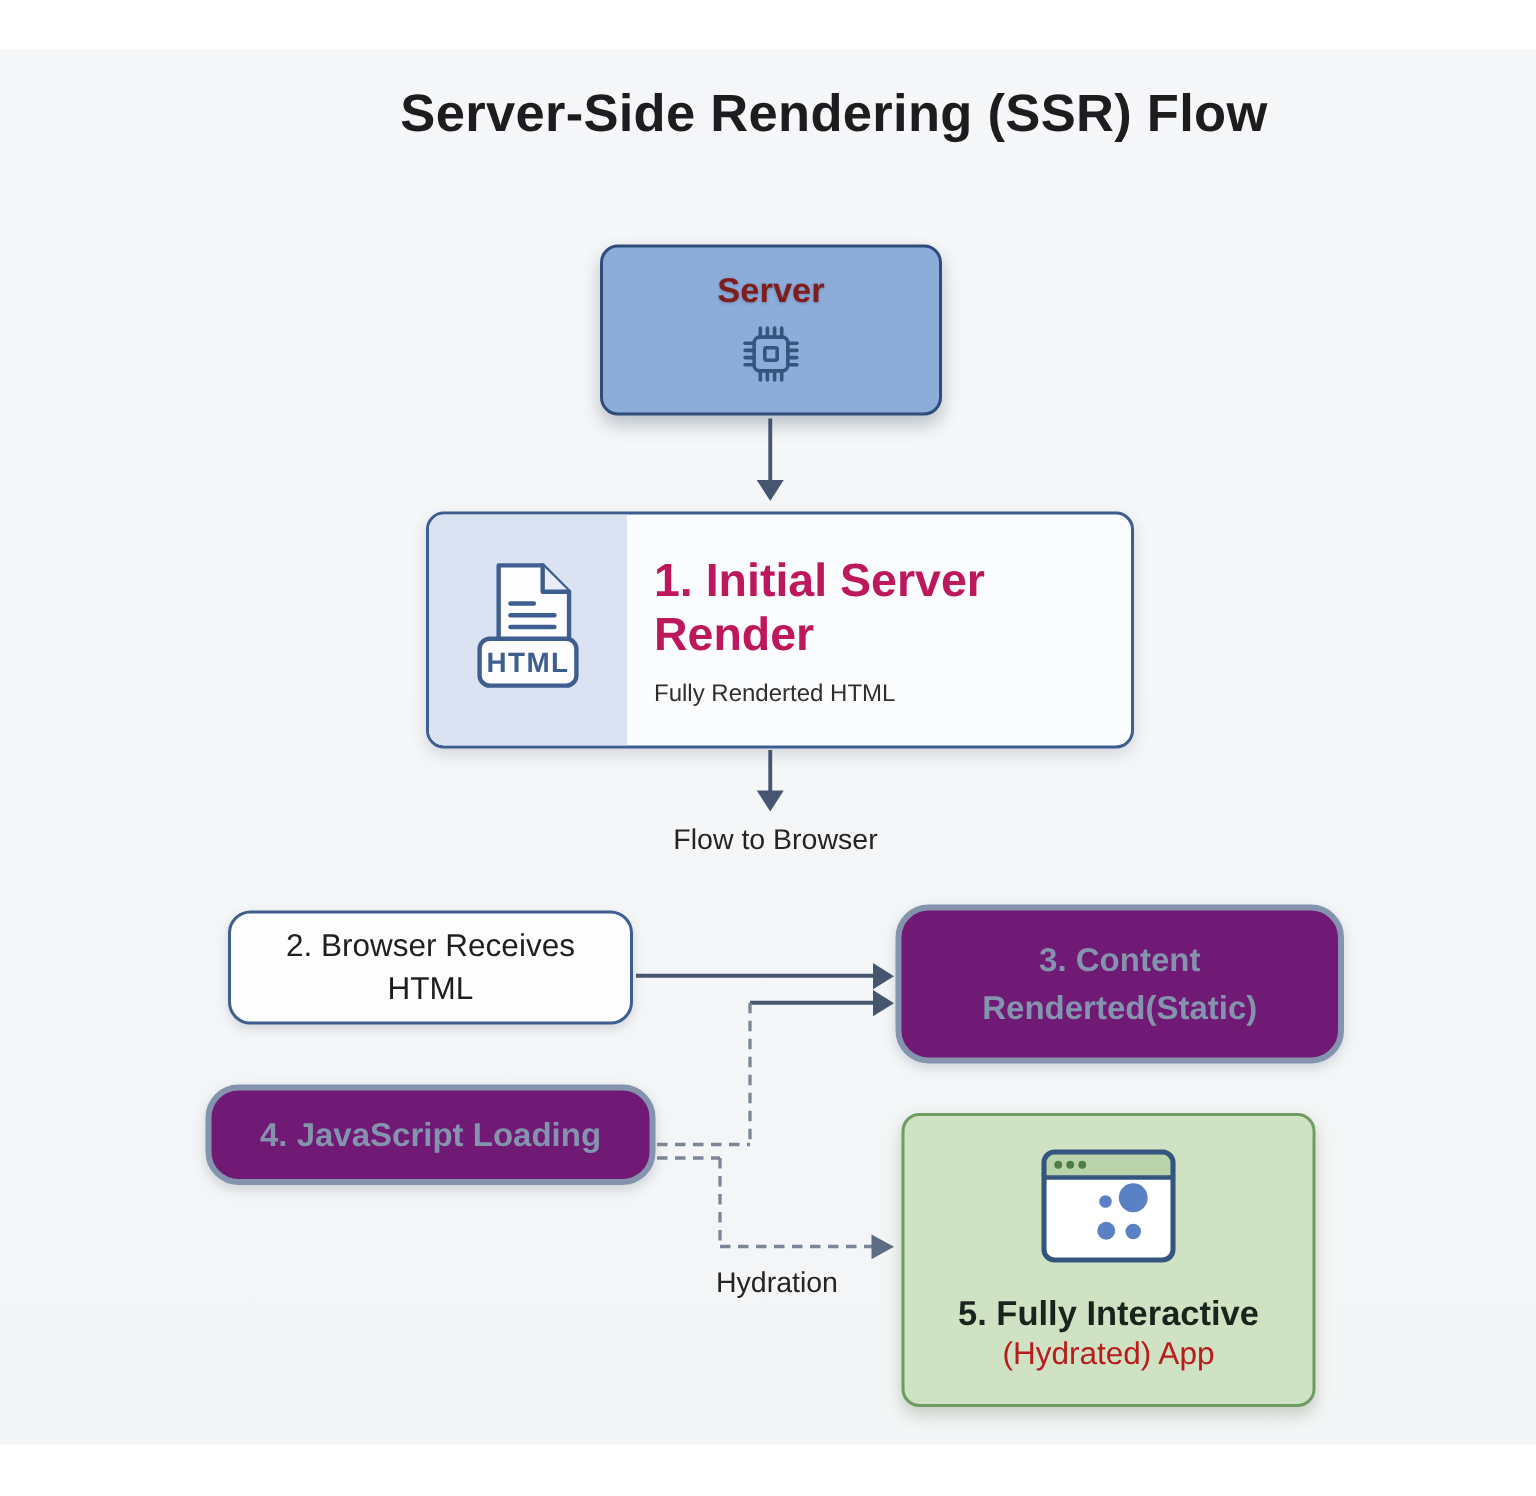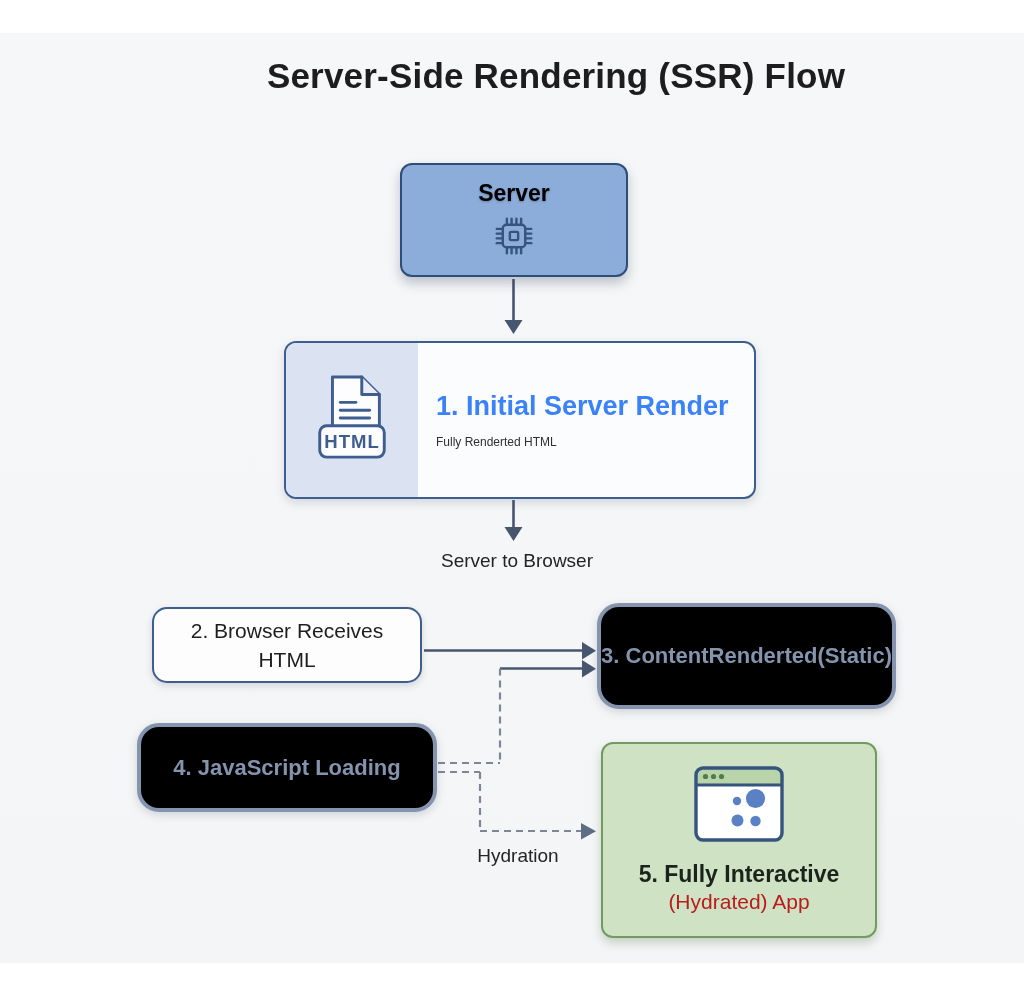--- a/index.html
+++ b/index.html
@@ -13,50 +13,50 @@
     position:absolute;left:0;top:56px;width:1024px;text-align:center;
     font-size:35px;font-weight:bold;color:#1d1d1f;letter-spacing:.2px;padding-left:44px;
   }
   .node{position:absolute;box-sizing:border-box;}
   .server-box{
     left:400px;top:163px;width:228px;height:114px;
     background:#8cacd9;border:2px solid #2e4d79;border-radius:12px;
     box-shadow:0 6px 12px rgba(50,70,100,.30);
     display:flex;flex-direction:column;align-items:center;
   }
-  .server-label{margin-top:15px;font-size:23px;font-weight:bold;color:#000000;
+  .server-label{margin-top:15px;font-size:23px;font-weight:bold;color:#7f1d1d;
     text-shadow:0 1px 2px rgba(40,60,90,.35);}
   .server-box .icon{margin-top:5px;}
   .step1-box{
     left:284px;top:341px;width:472px;height:158px;
     background:#fbfcfd;border:2px solid #3e5e90;border-radius:12px;
     box-shadow:0 4px 10px rgba(60,80,110,.18);
     display:flex;overflow:hidden;
   }
   .step1-iconpanel{width:132px;height:100%;background:#dbe2f1;
     display:flex;align-items:center;justify-content:center;flex:0 0 auto;}
   .step1-text{flex:1;display:flex;flex-direction:column;justify-content:center;
     padding-left:18px;}
-  .step1-title{font-size:27px;font-weight:bold;color:#3b82f6;}
-  .step1-subtitle{margin-top:13px;font-size:12px;color:#2f2f2f;}
+  .step1-title{font-size:31px;font-weight:bold;color:#be185d;}
+  .step1-subtitle{margin-top:13px;font-size:16px;color:#2f2f2f;}
   .step2-box{
     left:152px;top:607px;width:270px;height:76px;
     background:#fdfdfe;border:2.5px solid #3e5e90;border-radius:15px;
     box-shadow:0 3px 7px rgba(90,100,120,.22);
     display:flex;flex-direction:column;align-items:center;justify-content:center;
     font-size:21px;color:#1e1e1e;line-height:1.4;text-align:center;
   }
   .muted-box{
-    background:#000000;border:4px solid #8494ae;border-radius:22px;
+    background:#701a75;border:4px solid #8494ae;border-radius:22px;
     box-shadow:0 3px 8px rgba(100,110,130,.25);
-    display:flex;flex-direction:row;align-items:center;justify-content:center;
+    display:flex;flex-direction:column;align-items:center;justify-content:center;
     font-weight:bold;color:#8494ae;text-align:center;line-height:1.45;
   }
   .step3-box{left:597px;top:603px;width:299px;height:106px;font-size:22px;}
-  .step4-box{left:137px;top:723px;width:300px;height:89px;font-size:22px;}
+  .step4-box{left:137px;top:723px;width:300px;height:67px;font-size:22px;}
   .step5-box{
     left:601px;top:742px;width:276px;height:196px;
     background:#cfe2c4;border:2px solid #6f9c61;border-radius:12px;
     box-shadow:0 5px 10px rgba(80,110,70,.28);
     display:flex;flex-direction:column;align-items:center;
   }
   .step5-box .icon{margin-top:21px;}
   .step5-title{margin-top:13px;font-size:23px;font-weight:bold;color:#1b241c;
     text-align:center;line-height:1.3;}
   .step5-sub{font-size:21px;font-weight:normal;color:#b91c1c;text-align:center;}
@@ -136,21 +136,21 @@
           <text x="45" y="79" text-anchor="middle" font-family="Liberation Sans, sans-serif" font-size="19" font-weight="bold" fill="#3e5e90" stroke="none" letter-spacing="1">HTML</text>
         </svg>
       </span>
     </div>
     <div class="step1-text">
       <div class="step1-title">1. Initial Server Render</div>
       <div class="step1-subtitle">Fully Renderted HTML</div>
     </div>
   </div>
 
-  <div class="edge-label sends-label">Server to Browser</div>
+  <div class="edge-label sends-label">Flow to Browser</div>
 
   <div class="node step2-box">
     <span>2. Browser Receives</span>
     <span>HTML</span>
   </div>
 
   <div class="node muted-box step3-box">
     <span>3. Content</span>
     <span>Renderted(Static)</span>
   </div>

